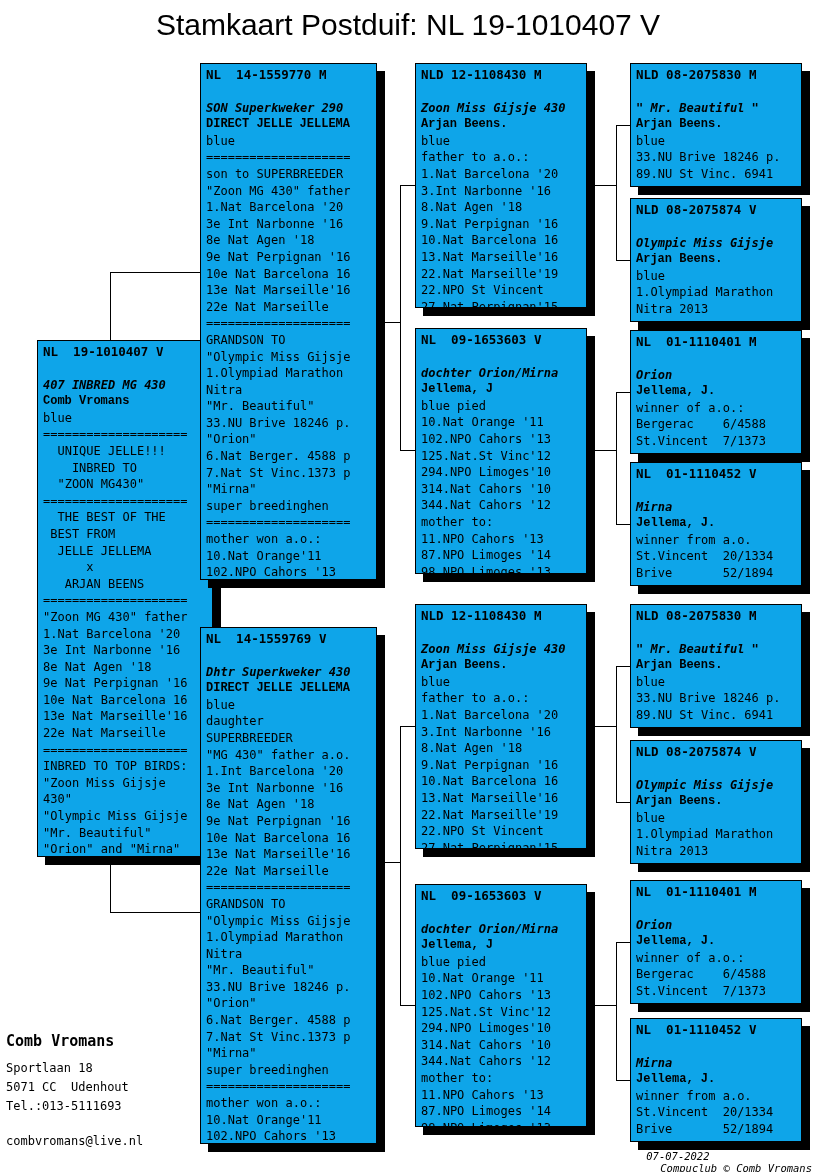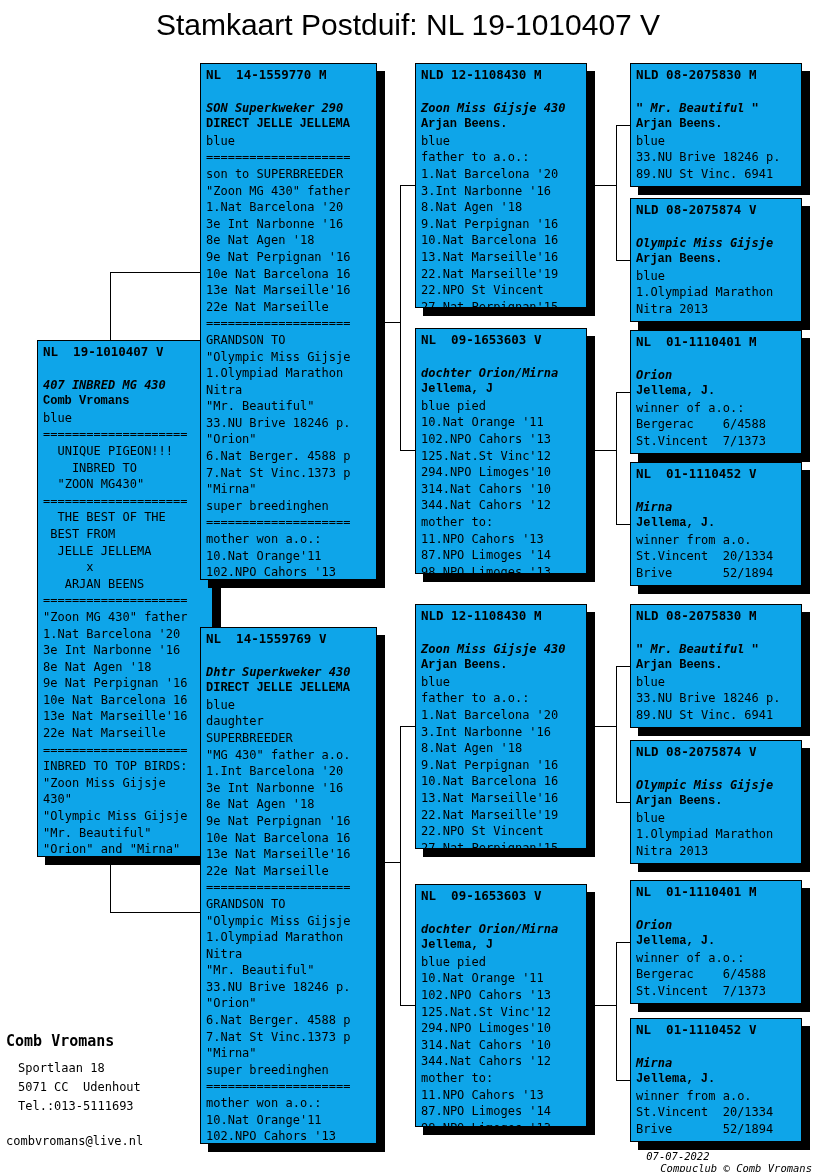--- a/index.html
+++ b/index.html
@@ -39,21 +39,21 @@
   .pedigree-box .bird-name { font-weight: bold; font-style: italic; white-space: pre; }
   .pedigree-box .bird-owner { font-weight: bold; white-space: pre; font-family: Liberation Mono, monospace; }
   .pedigree-box .bline { white-space: pre; }
   .footer {
     position: absolute; left: 6px; top: 1032px;
     font-size: 12px; line-height: 19px;
   }
   .footer .owner-name {
     font-size: 15px; font-weight: bold; margin-bottom: 8px; white-space: pre;
   }
-  .footer .addr { white-space: pre; margin-left: 12px; }
+  .footer .addr { white-space: pre; }
   .footer .email { margin-top: 16px; white-space: pre; }
   .stamp {
     position: absolute; right: 4px; top: 1138px;
     font-size: 10.5px; font-style: italic; white-space: pre;
   }
   .stamp span { margin-left: 14px; }
   .stamp span:first-child { margin-left: 0; }
 </style>
 </head>
 <body>
@@ -74,21 +74,21 @@
       <path d="M587 1005.5 H616.5 M630 942.5 H616.5 V1080.5 H630"></path>
     </g>
   </svg>
 
   <div class="pedigree-box" style="left:5px; top:340px; width:176px; height:517px;margin-left:32px;">
       <div class="ring">NL  19-1010407 V</div>
       <div class="bird-name">407 INBRED MG 430</div>
       <div class="bird-owner">Comb Vromans</div>
       <div class="bline">blue</div>
       <div class="bline">====================</div>
-      <div class="bline">  UNIQUE PIGEON!!!</div>
+      <div class="bline">  UNIQUE JELLE!!!</div>
       <div class="bline">    INBRED TO</div>
       <div class="bline">  "ZOON MG430"</div>
       <div class="bline">====================</div>
       <div class="bline">  THE BEST OF THE</div>
       <div class="bline"> BEST FROM</div>
       <div class="bline">  JELLE JELLEMA</div>
       <div class="bline">      x</div>
       <div class="bline">   ARJAN BEENS</div>
       <div class="bline">====================</div>
       <div class="bline">"Zoon MG 430" father</div>

